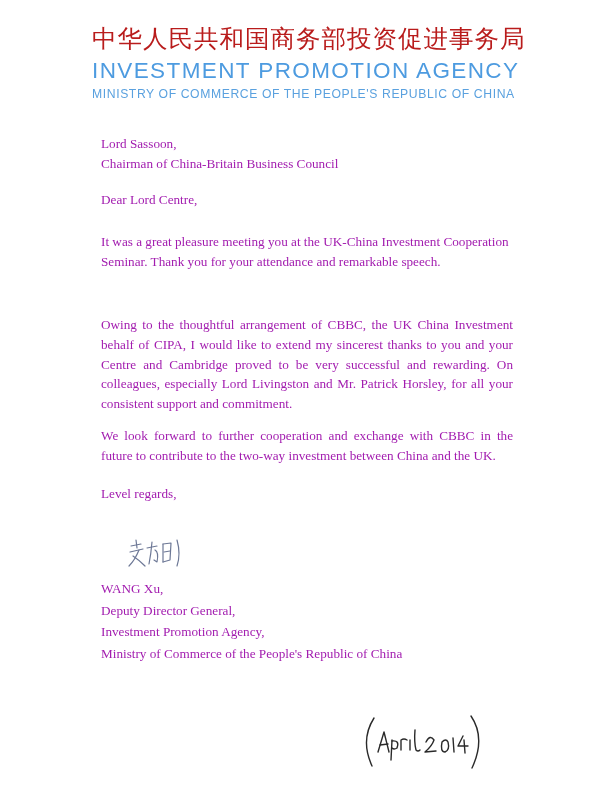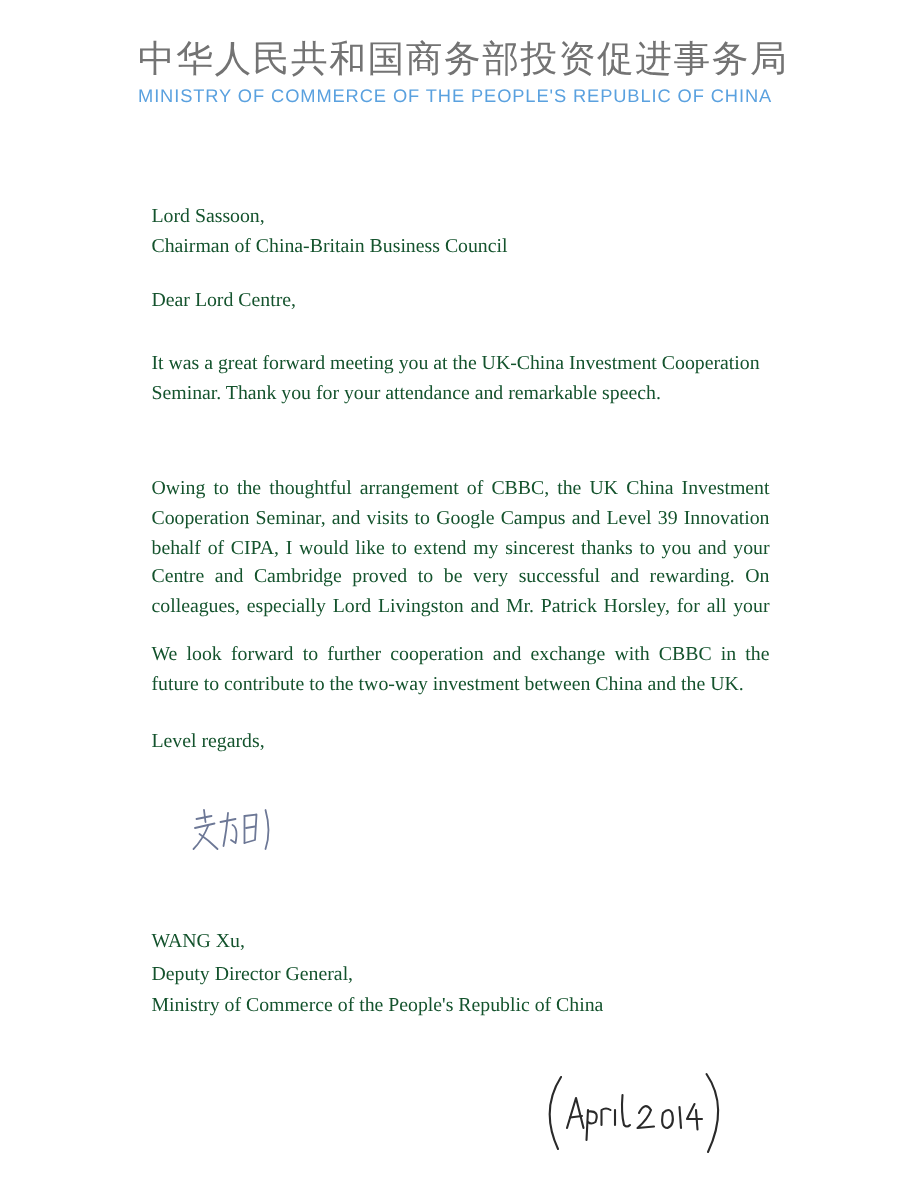--- a/index.html
+++ b/index.html
@@ -17,21 +17,21 @@
     }
     .letterhead {
       position: absolute;
       left: 92px;
       top: 24px;
       width: 420px;
     }
     .lh-chinese {
       font-family: "DejaVu Sans", sans-serif;
       font-size: 24.5px;
-      color: #737373;
+      color: #b91c1c;
       letter-spacing: 1px;
       line-height: 30px;
       white-space: nowrap;
       font-weight: normal;
     }
     .lh-english {
       font-family: "Liberation Sans", sans-serif;
       font-size: 22.5px;
       color: #4d9be0;
       letter-spacing: 1.4px;
@@ -47,21 +47,21 @@
       line-height: 16px;
       margin-top: 2px;
       white-space: nowrap;
     }
     .text {
       position: absolute;
       left: 101px;
       width: 412px;
       font-size: 13.2px;
       line-height: 19.8px;
-      color: #14532d;
+      color: #a21caf;
     }
     .justify {
       text-align: justify;
       text-align-last: left;
     }
     .line { display: block; white-space: nowrap; }
     .justify .line.j {
       white-space: normal;
       text-align: justify;
       text-align-last: justify;
@@ -72,57 +72,58 @@
     .p2 { top: 290px; margin-top: 25px; }
     .p3 { top: 426px; }
     .closing { top: 484px; }
     .signature-mark {
       position: absolute;
       left: 127px;
       top: 536px;
       width: 62px;
       height: 36px;
     }
-    .signer { top: 578px; line-height: 21.5px; margin-top: 38px; }
+    .signer { top: 578px; line-height: 21.5px; }
     .date-note {
       position: absolute;
       left: 360px;
       top: 712px;
       width: 130px;
       height: 60px;
     }
   </style>
 </head>
 <body>
 
 <div class="letterhead">
   <div class="lh-chinese">中华人民共和国商务部投资促进事务局</div>
+  <div class="lh-english">INVESTMENT PROMOTION AGENCY</div>
   <div class="lh-ministry">MINISTRY OF COMMERCE OF THE PEOPLE'S REPUBLIC OF CHINA</div>
 </div>
 
 <div class="text recipient">
   <span class="line">Lord Sassoon,</span>
   <span class="line">Chairman of China-Britain Business Council</span>
 </div>
 
 <div class="text salutation">
   <span class="line">Dear Lord Centre,</span>
 </div>
 
 <div class="text p1 justify">
-  <span class="line">It was a great forward meeting you at the UK-China Investment Cooperation</span>
+  <span class="line">It was a great pleasure meeting you at the UK-China Investment Cooperation</span>
   <span class="line">Seminar. Thank you for your attendance and remarkable speech.</span>
 </div>
 
 <div class="text p2 justify">
   <span class="line j">Owing to the thoughtful arrangement of CBBC, the UK China Investment</span>
-  <span class="line j">Cooperation Seminar, and visits to Google Campus and Level 39 Innovation</span>
   <span class="line j">behalf of CIPA, I would like to extend my sincerest thanks to you and your</span>
   <span class="line j">Centre and Cambridge proved to be very successful and rewarding. On</span>
   <span class="line j">colleagues, especially Lord Livingston and Mr. Patrick Horsley, for all your</span>
+  <span class="line">consistent support and commitment.</span>
 </div>
 
 <div class="text p3 justify">
   <span class="line j">We look forward to further cooperation and exchange with CBBC in the</span>
   <span class="line">future to contribute to the two-way investment between China and the UK.</span>
 </div>
 
 <div class="text closing">
   <span class="line">Level regards,</span>
 </div>
@@ -145,20 +146,21 @@
       <path d="M36 8 L44 7 L43 24 L36 26"></path>
       <path d="M37 16 L43 15"></path>
       <path d="M50 4 Q54 18 50 30"></path>
     </g>
   </svg>
 </div>
 
 <div class="text signer">
   <span class="line">WANG Xu,</span>
   <span class="line">Deputy Director General,</span>
+  <span class="line">Investment Promotion Agency,</span>
   <span class="line">Ministry of Commerce of the People's Republic of China</span>
 </div>
 
 <div class="date-note">
   <svg width="130" height="60" viewBox="0 0 130 60">
     <g fill="none" stroke="#2a2a2a" stroke-width="1.4" stroke-linecap="round" stroke-linejoin="round">
 
       <path d="M14 6 Q0 28 12 54"></path>
 
       <path d="M18 40 L24 20 L29 40"></path>

